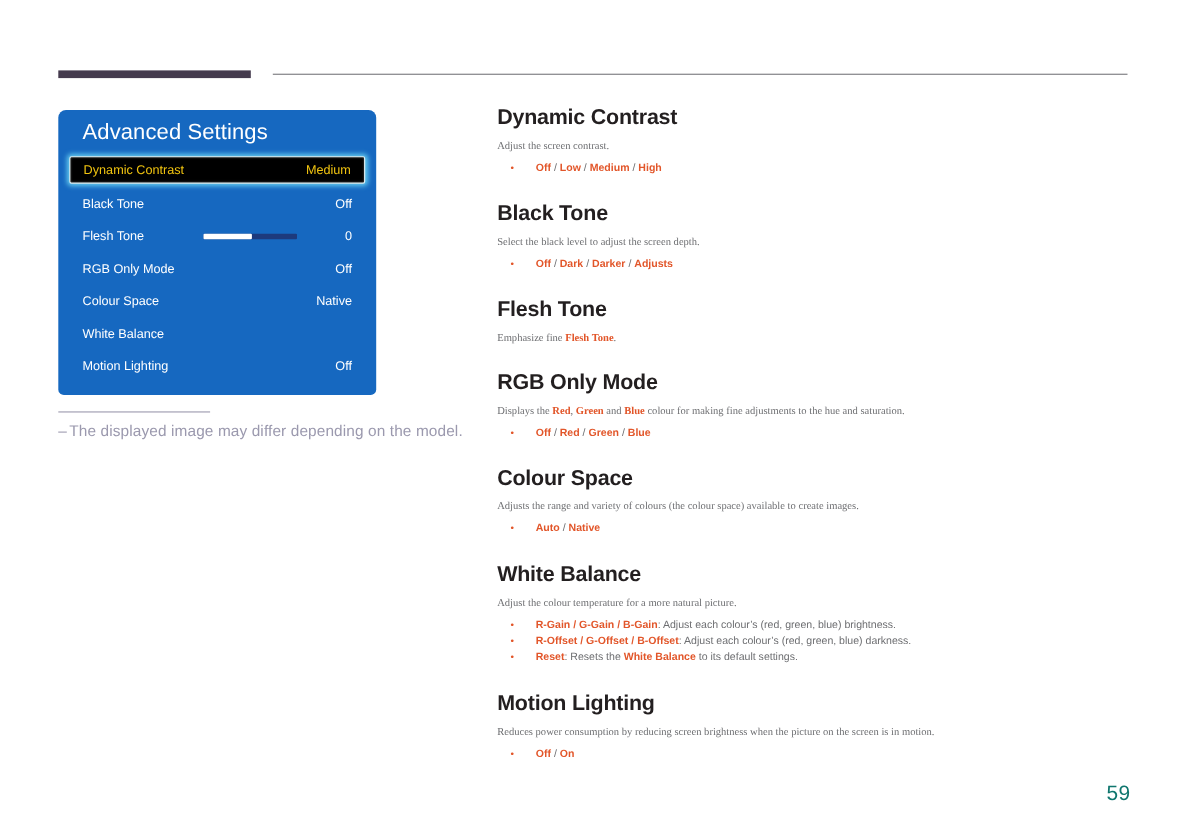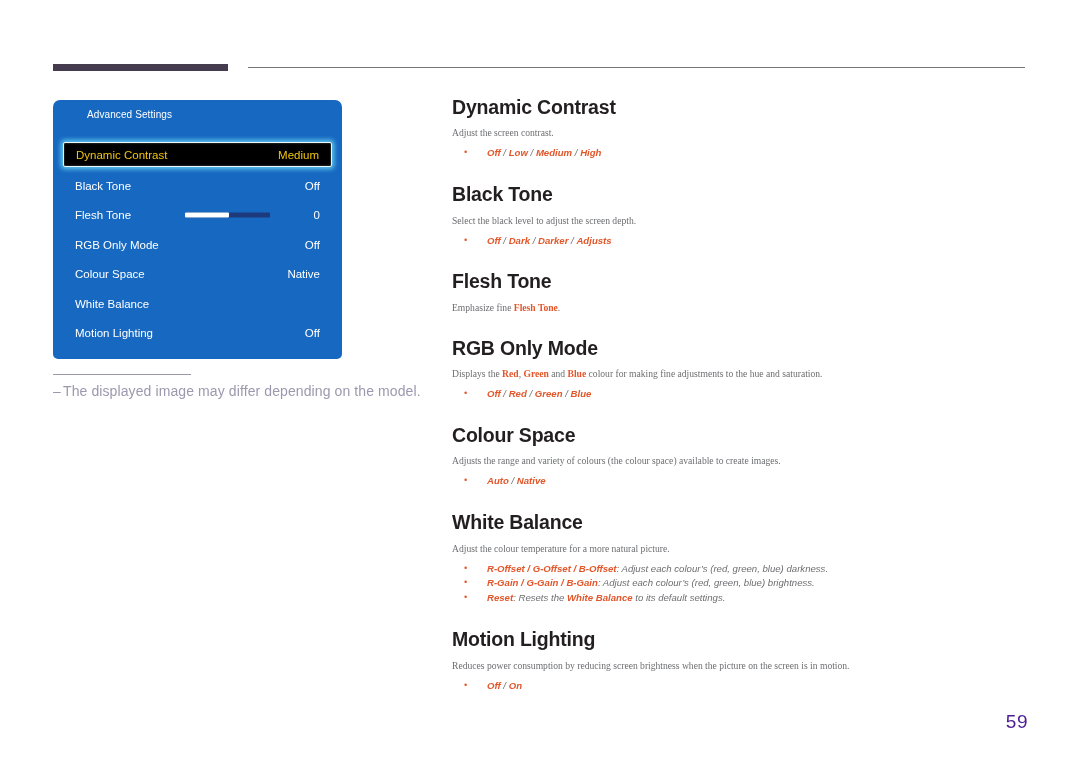--- a/index.html
+++ b/index.html
@@ -41,24 +41,23 @@
     width: 289px;
     height: 259px;
     background: #1668c0;
     border-radius: 7px 7px 5px 5px;
     box-sizing: border-box;
   }
   .osd-title {
     position: absolute;
     left: 22px;
     top: 9px;
-    font-size: 10px;
+    font-size: 20px;
     color: #ffffff;
     letter-spacing: .1px;
-    margin-left: 12px;
   }
   .osd-rows {
     position: absolute;
     left: 0;
     top: 40px;
     width: 100%;
   }
   .osd-row {
     position: relative;
     height: 29.5px;
@@ -156,21 +155,20 @@
     font-size: 9.6px;
     color: #6d6e71;
     margin: 9px 0 0 0;
     line-height: 1.35;
     font-family: Liberation Serif, serif;
   }
   .bullets {
     margin: 6px 0 0 0;
     padding: 0;
     list-style: none;
-    font-style: italic;
   }
   .bullets li {
     font-size: 9.6px;
     color: #6d6e71;
     line-height: 1.55;
     padding-left: 35px;
     position: relative;
   }
   .bullets li::before {
     content: "•";
@@ -188,21 +186,21 @@
 
   .section { margin-bottom: 0; }
   .section + .section { margin-top: 22px; }
 
   
   .page-num {
     position: absolute;
     right: 52px;
     bottom: 30px;
     font-size: 19px;
-    color: #4c1d95;
+    color: #0f766e;
     letter-spacing: .5px;
     margin-left: 44px;
   }
 </style>
 </head>
 <body>
 
 <div class="rule-thick"></div>
 <div class="rule-thin"></div>
 
@@ -292,22 +290,22 @@
     <p class="sec-desc">Adjusts the range and variety of colours (the colour space) available to create images.</p>
     <ul class="bullets">
       <li><span class="hl">Auto</span><span class="sep"> / </span><span class="hl">Native</span></li>
     </ul>
   </div>
 
   <div class="section">
     <h2 class="sec-title">White Balance</h2>
     <p class="sec-desc">Adjust the colour temperature for a more natural picture.</p>
     <ul class="bullets">
+      <li><span class="hl">R-Gain / G-Gain / B-Gain</span><span>: Adjust each colour’s (red, green, blue) brightness.</span></li>
       <li><span class="hl">R-Offset / G-Offset / B-Offset</span><span>: Adjust each colour’s (red, green, blue) darkness.</span></li>
-      <li><span class="hl">R-Gain / G-Gain / B-Gain</span><span>: Adjust each colour’s (red, green, blue) brightness.</span></li>
       <li><span class="hl">Reset</span><span>: Resets the </span><span class="hl">White Balance</span><span> to its default settings.</span></li>
     </ul>
   </div>
 
   <div class="section">
     <h2 class="sec-title">Motion Lighting</h2>
     <p class="sec-desc">Reduces power consumption by reducing screen brightness when the picture on the screen is in motion.</p>
     <ul class="bullets">
       <li><span class="hl">Off</span><span class="sep"> / </span><span class="hl">On</span></li>
     </ul>

